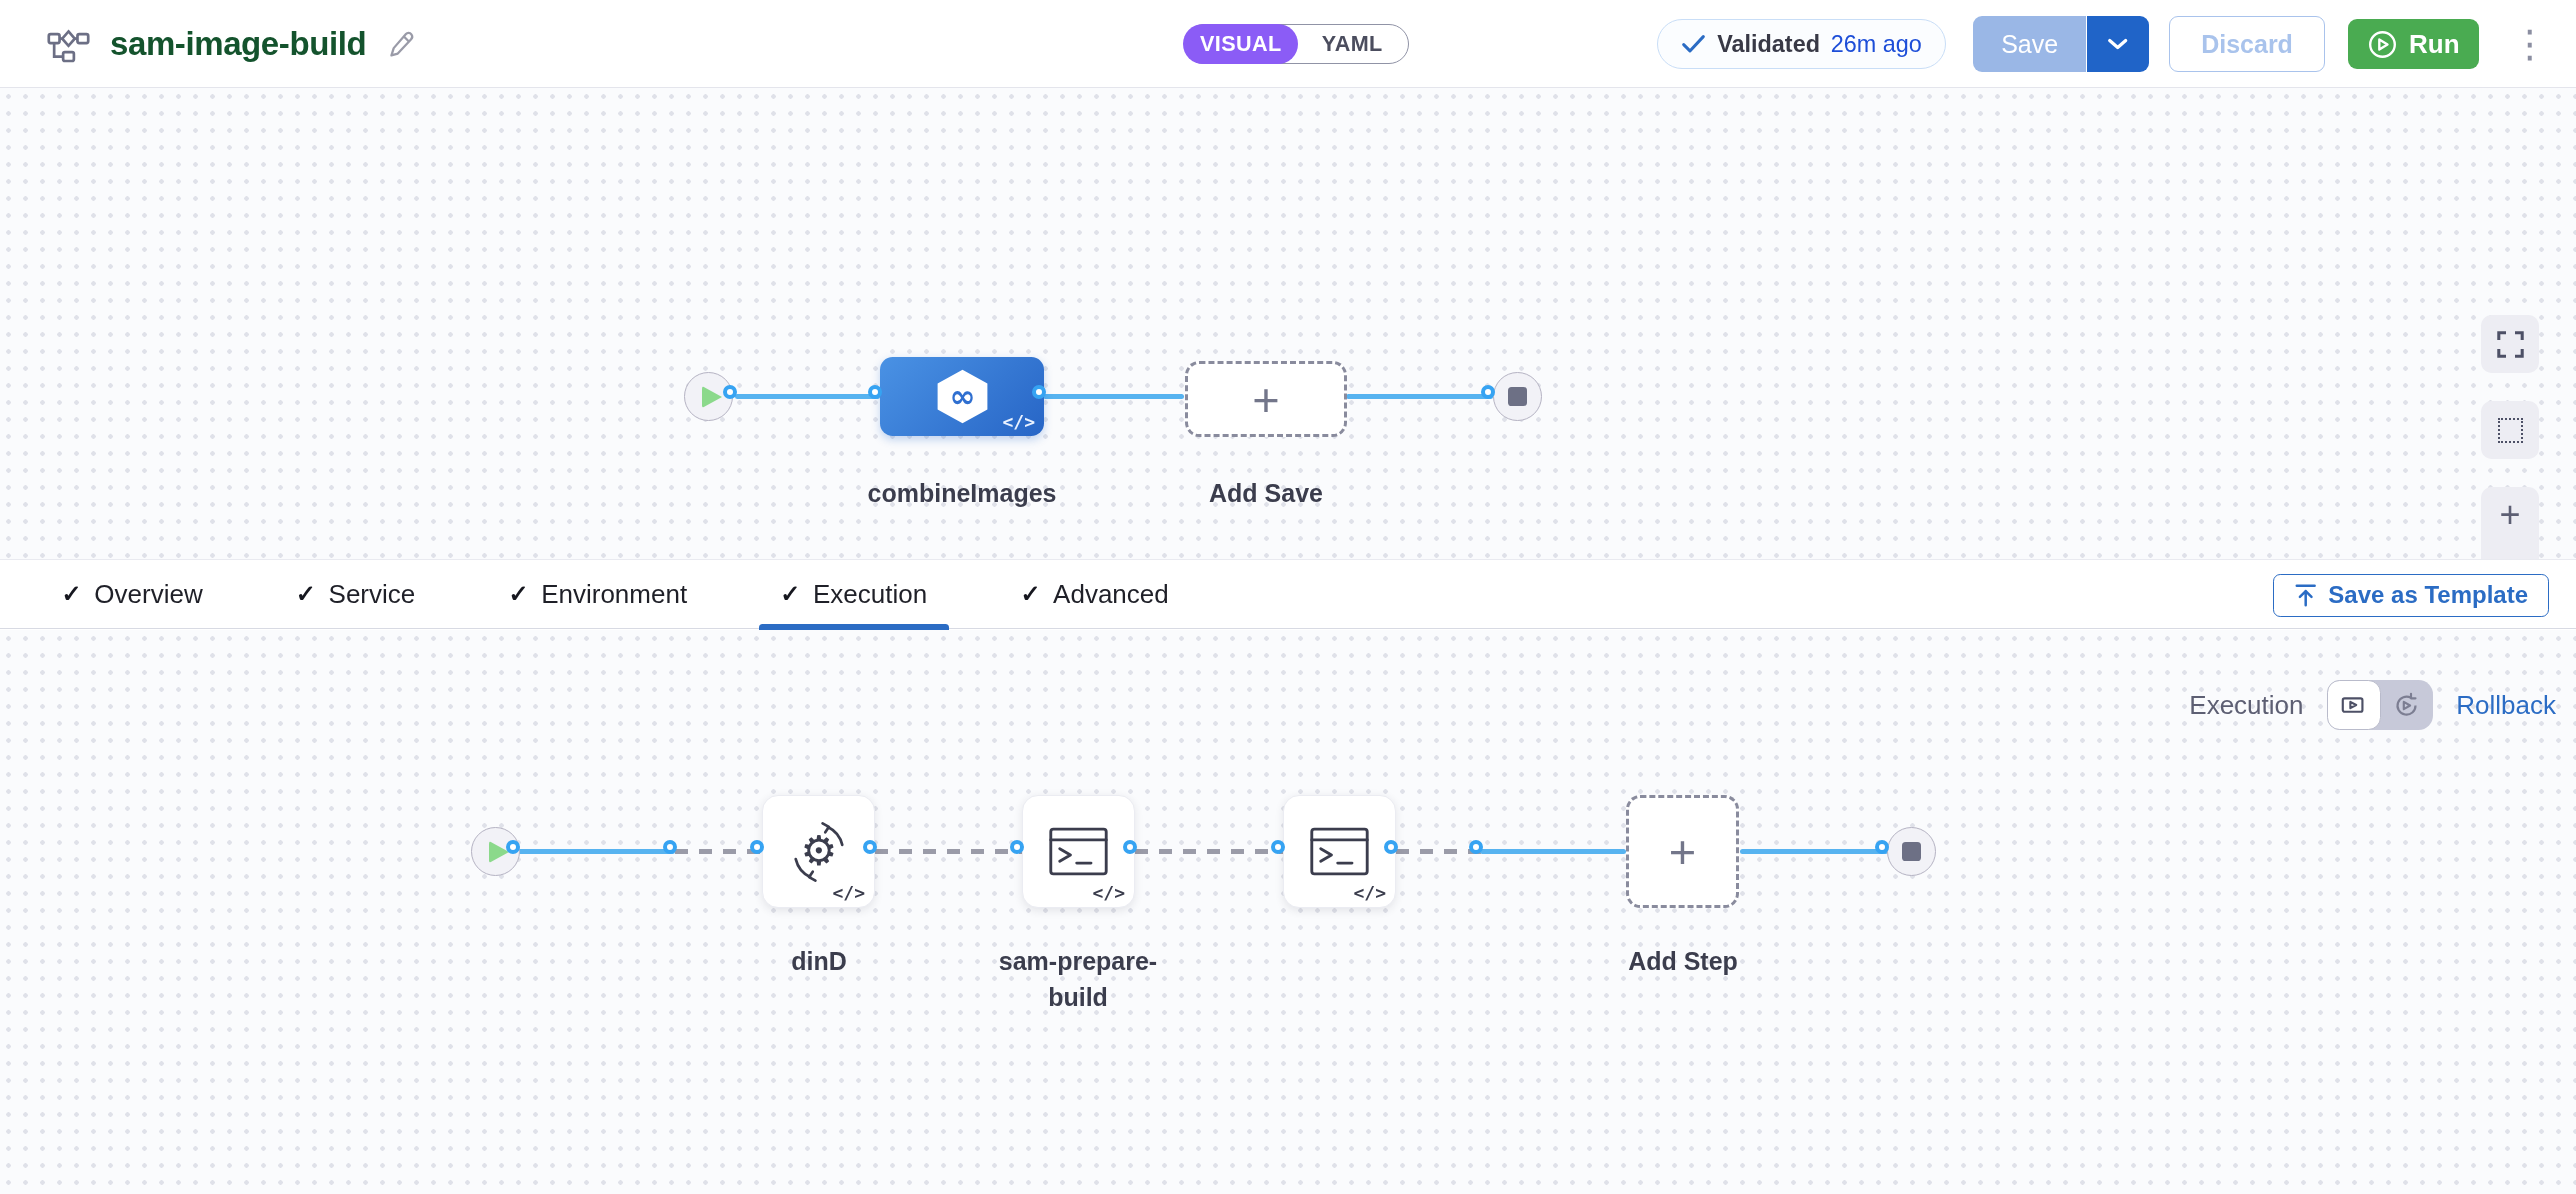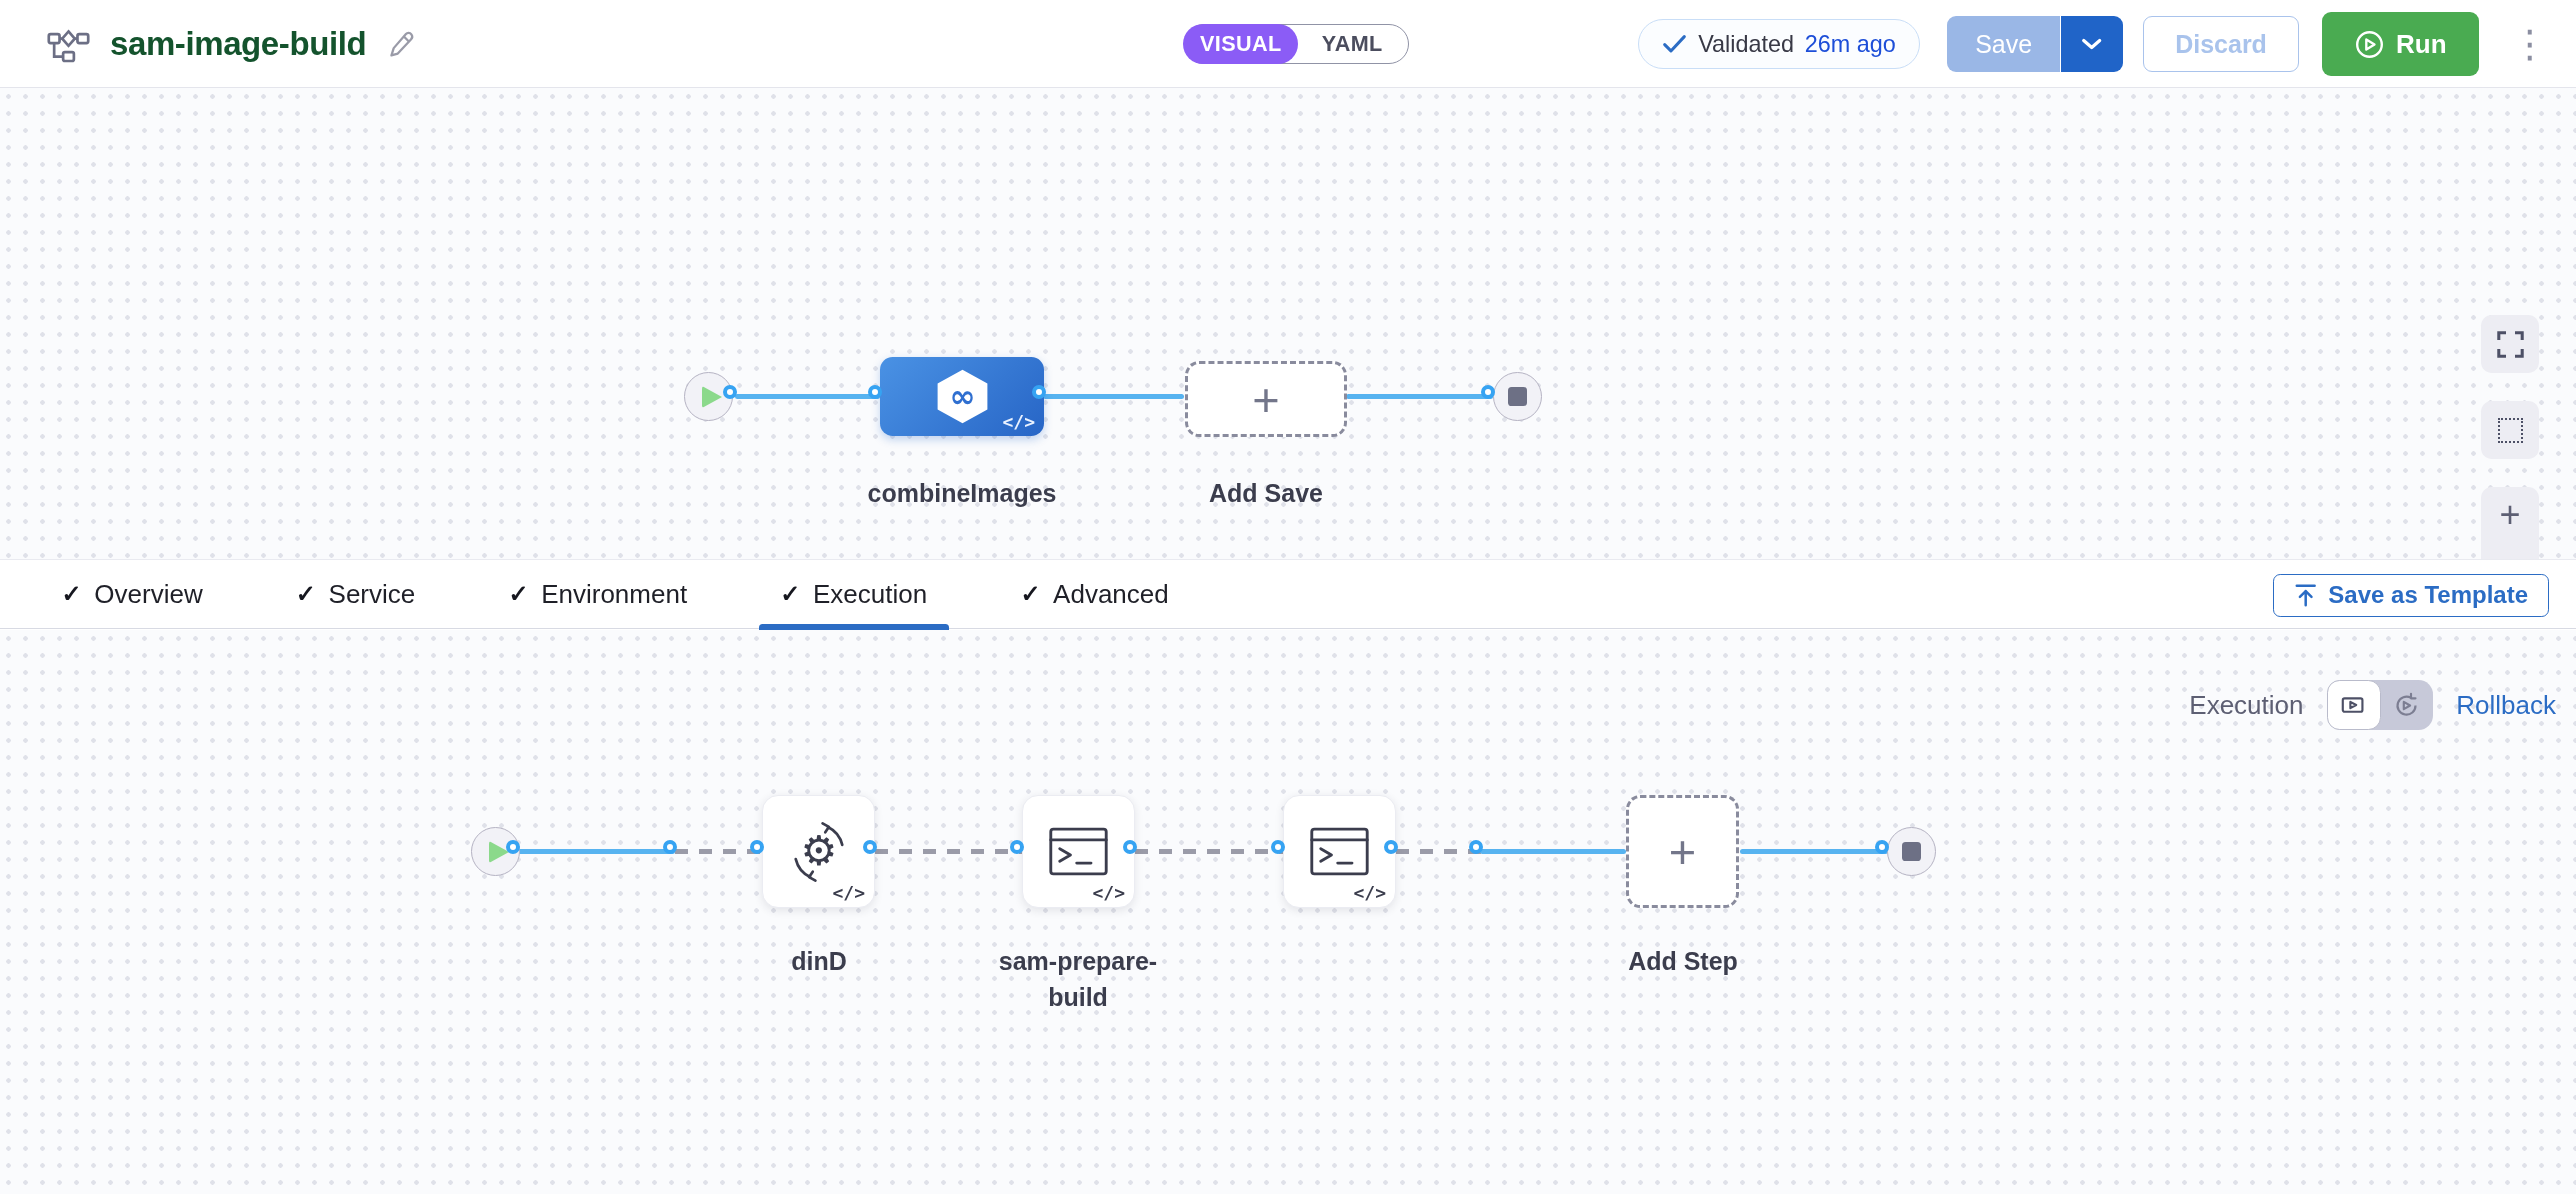--- a/index.html
+++ b/index.html
@@ -15,31 +15,31 @@
 
   .view-toggle { position:absolute; left:1184px; top:24px; width:225px; height:40px; border:1.8px solid #9093a6;
                  border-radius:20px; background:#fff; display:flex; align-items:center; }
   .seg { flex:1; height:40px; margin:-1.8px; display:flex; align-items:center; justify-content:center;
          font-size:21.6px; font-weight:700; letter-spacing:0.4px; border-radius:20px; color:#4b4d5e; cursor:pointer; }
   .seg.sel { background:#8b5cf6; color:#fff; }
 
   .header-right { position:absolute; right:20px; top:0; height:88px; display:flex; align-items:center; }
   .validated { height:50px; display:flex; align-items:center; gap:10.8px; padding:0 23.4px;
                border:1.8px solid #c9def7; border-radius:25px; background:#fbfdff; }
-  .validated .vlabel { font-size:23.4px; font-weight:400; color:#383946; }
+  .validated .vlabel { font-size:23.4px; font-weight:700; color:#383946; }
   .validated .vtime  { font-size:23.4px; color:#1d4ed8;text-align:center; }
   .save-split { display:flex; height:56px; margin-left:27px; border-radius:9px; overflow:hidden; cursor:pointer; }
   .save-main { width:113px; background:#9ab7e6; color:#fff; font-size:25px; font-weight:400;
                display:flex; align-items:center; justify-content:center; }
   .save-caret { width:63px; background:#2064c8; display:flex; align-items:center; justify-content:center;
                 border-left:1.8px solid #fff; }
   .discard-btn { height:56px; margin-left:20px; padding:0 31px; background:#fff; border:1.8px solid #a9c3ec;
                  border-radius:9px; color:#a9c3ec; font-size:25px; font-weight:700;
                  display:flex; align-items:center; cursor:pointer; }
-  .run-btn { height:64px; margin-left:23.4px; padding:0 32px; background:#4aab51; border-radius:9px;
+  .run-btn { height:50px; margin-left:23.4px; padding:0 19px; background:#4aab51; border-radius:9px;
              color:#fff; font-size:26px; font-weight:700; display:flex; align-items:center; gap:10.8px; cursor:pointer; }
   .kebab { margin-left:25px; font-size:38px; color:#8b8ea1; line-height:1; cursor:pointer; padding:0 7.2px; }
 
   
   .canvas { position:absolute; left:0; width:2576px; background:#fafbfd;
             background-image:radial-gradient(circle, #dfe1e9 2px, transparent 2.5px);
             background-size:17px 17px; }
   .canvas-upper { top:88px;  height:471px; }
   .canvas-lower { top:630px; height:565px; }
 

